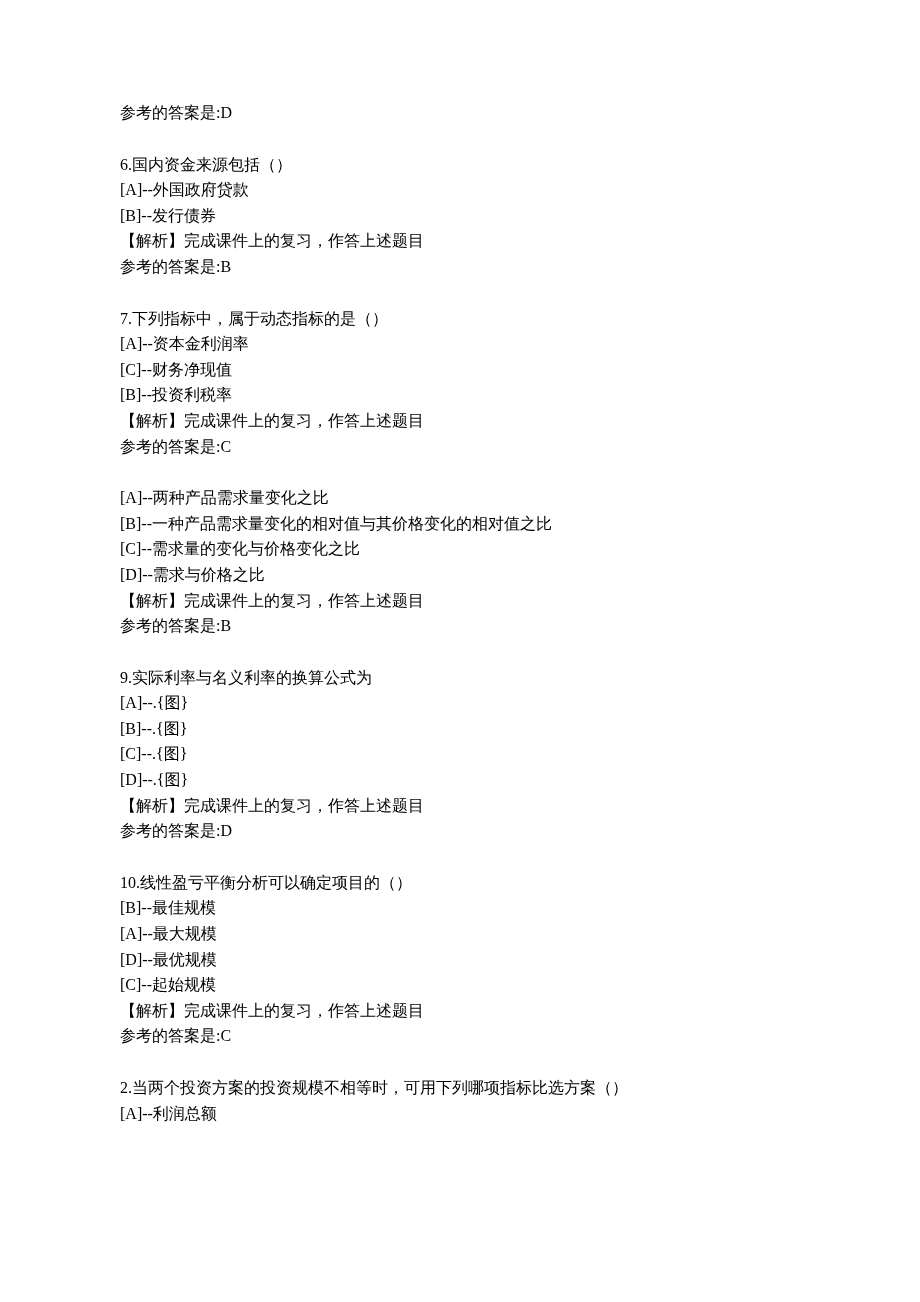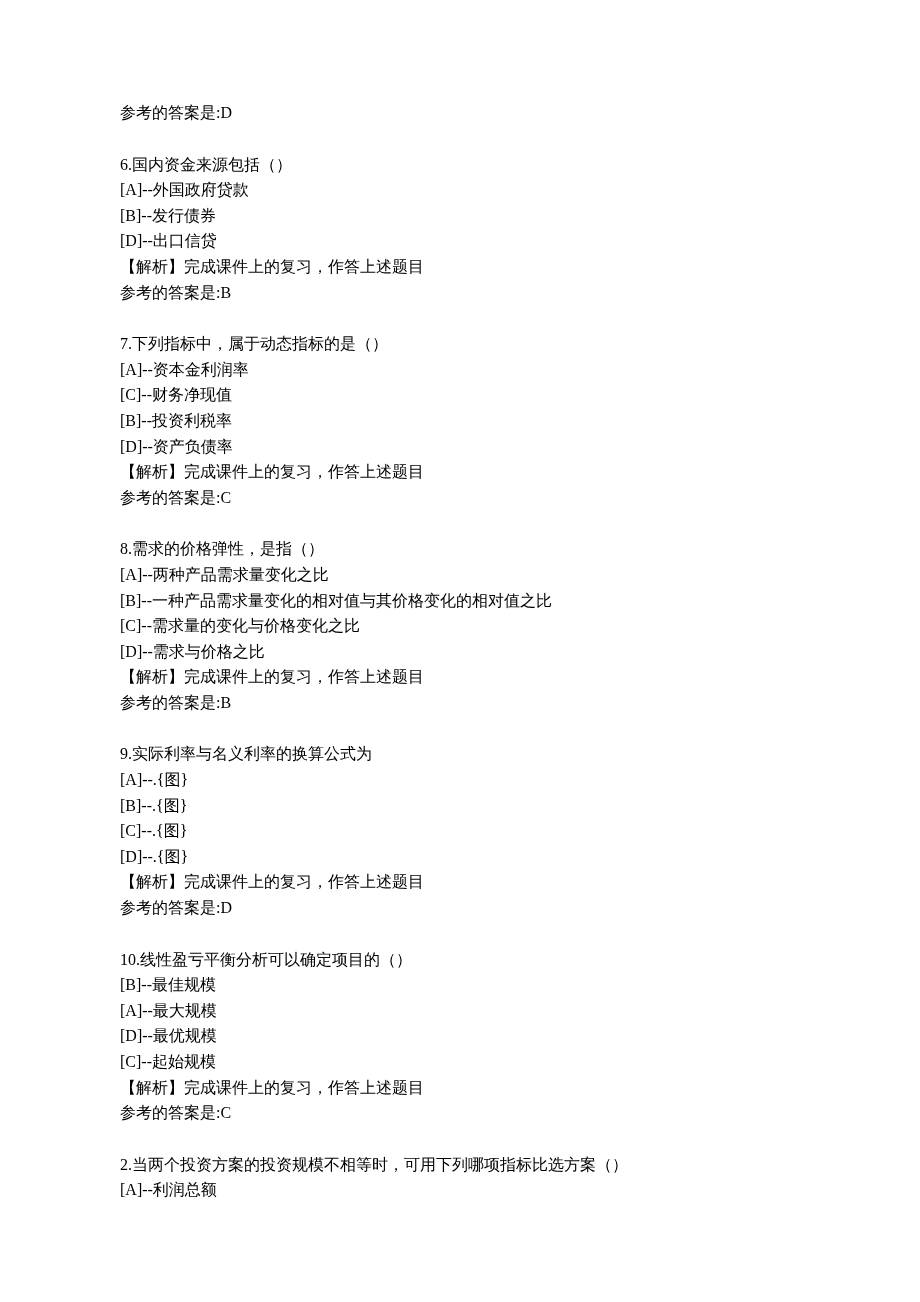--- a/index.html
+++ b/index.html
@@ -27,37 +27,34 @@
 <body>
 
 <div class="block">
   <span class="line">参考的答案是:D</span>
 </div>
 
 <div class="block">
   <span class="line"><span>6.</span><span>国内资金来源包括（）</span></span>
   <span class="line">[A]--外国政府贷款</span>
   <span class="line">[B]--发行债券</span>
-  <span class="line">[D]--出口信贷</span>
   <span class="line">【解析】完成课件上的复习，作答上述题目</span>
   <span class="line">参考的答案是:B</span>
 </div>
 
 <div class="block">
   <span class="line"><span>7.</span><span>下列指标中，属于动态指标的是（）</span></span>
   <span class="line">[A]--资本金利润率</span>
   <span class="line">[C]--财务净现值</span>
   <span class="line">[B]--投资利税率</span>
-  <span class="line">[D]--资产负债率</span>
   <span class="line">【解析】完成课件上的复习，作答上述题目</span>
   <span class="line">参考的答案是:C</span>
 </div>
 
 <div class="block">
-  <span class="line"><span>8.</span><span>需求的价格弹性，是指（）</span></span>
   <span class="line">[A]--两种产品需求量变化之比</span>
   <span class="line">[B]--一种产品需求量变化的相对值与其价格变化的相对值之比</span>
   <span class="line">[C]--需求量的变化与价格变化之比</span>
   <span class="line">[D]--需求与价格之比</span>
   <span class="line">【解析】完成课件上的复习，作答上述题目</span>
   <span class="line">参考的答案是:B</span>
 </div>
 
 <div class="block">
   <span class="line"><span>9.</span><span>实际利率与名义利率的换算公式为</span></span>

